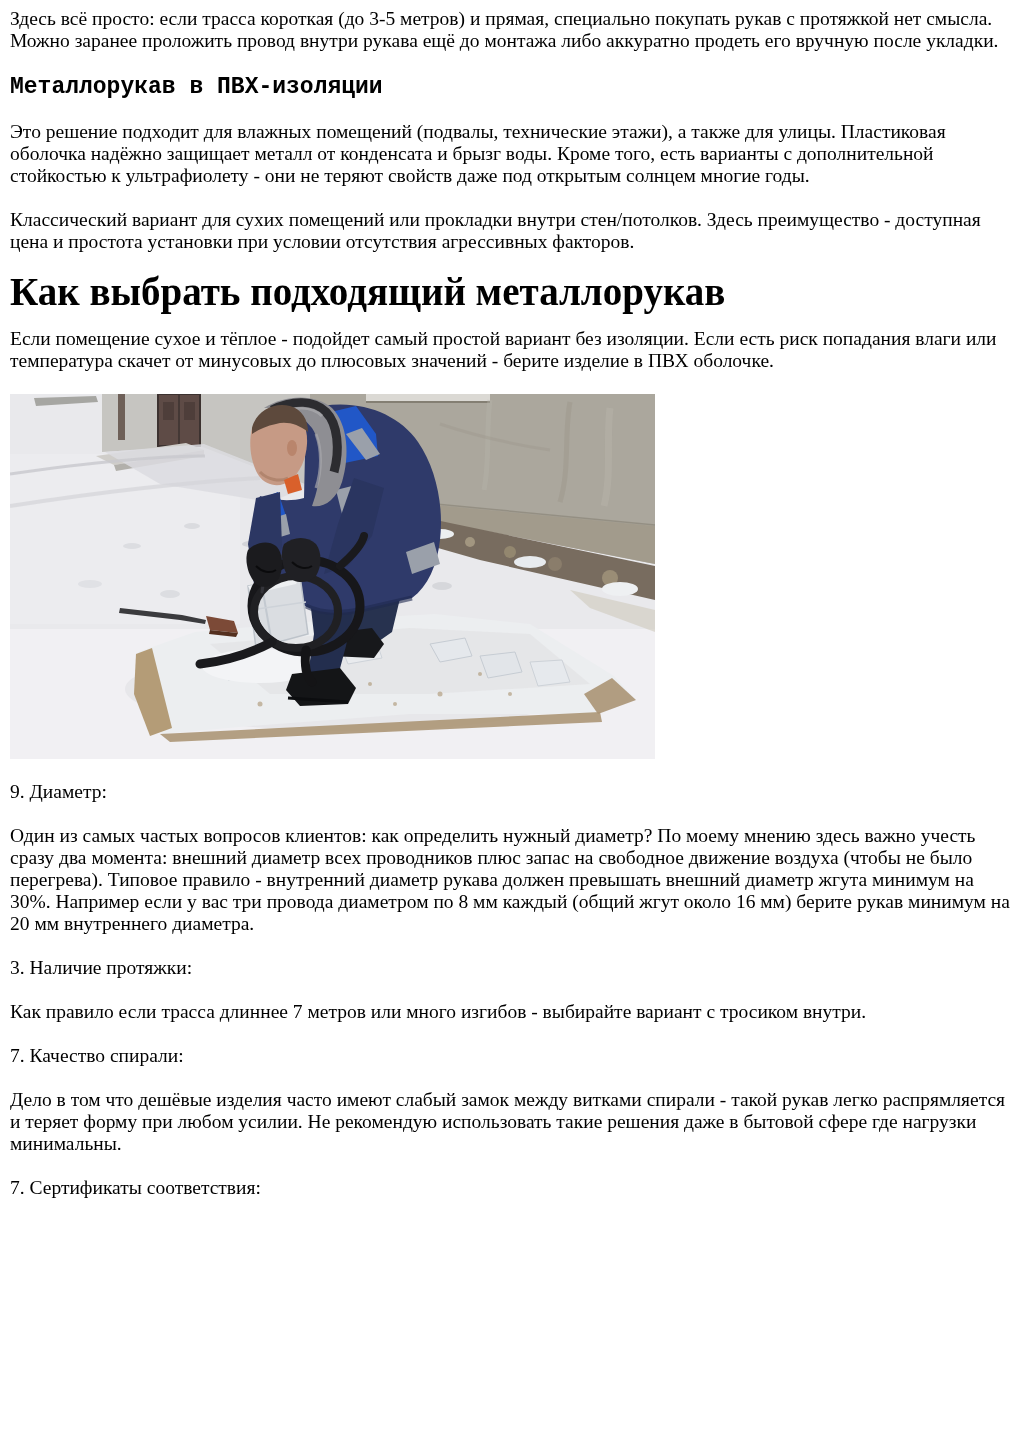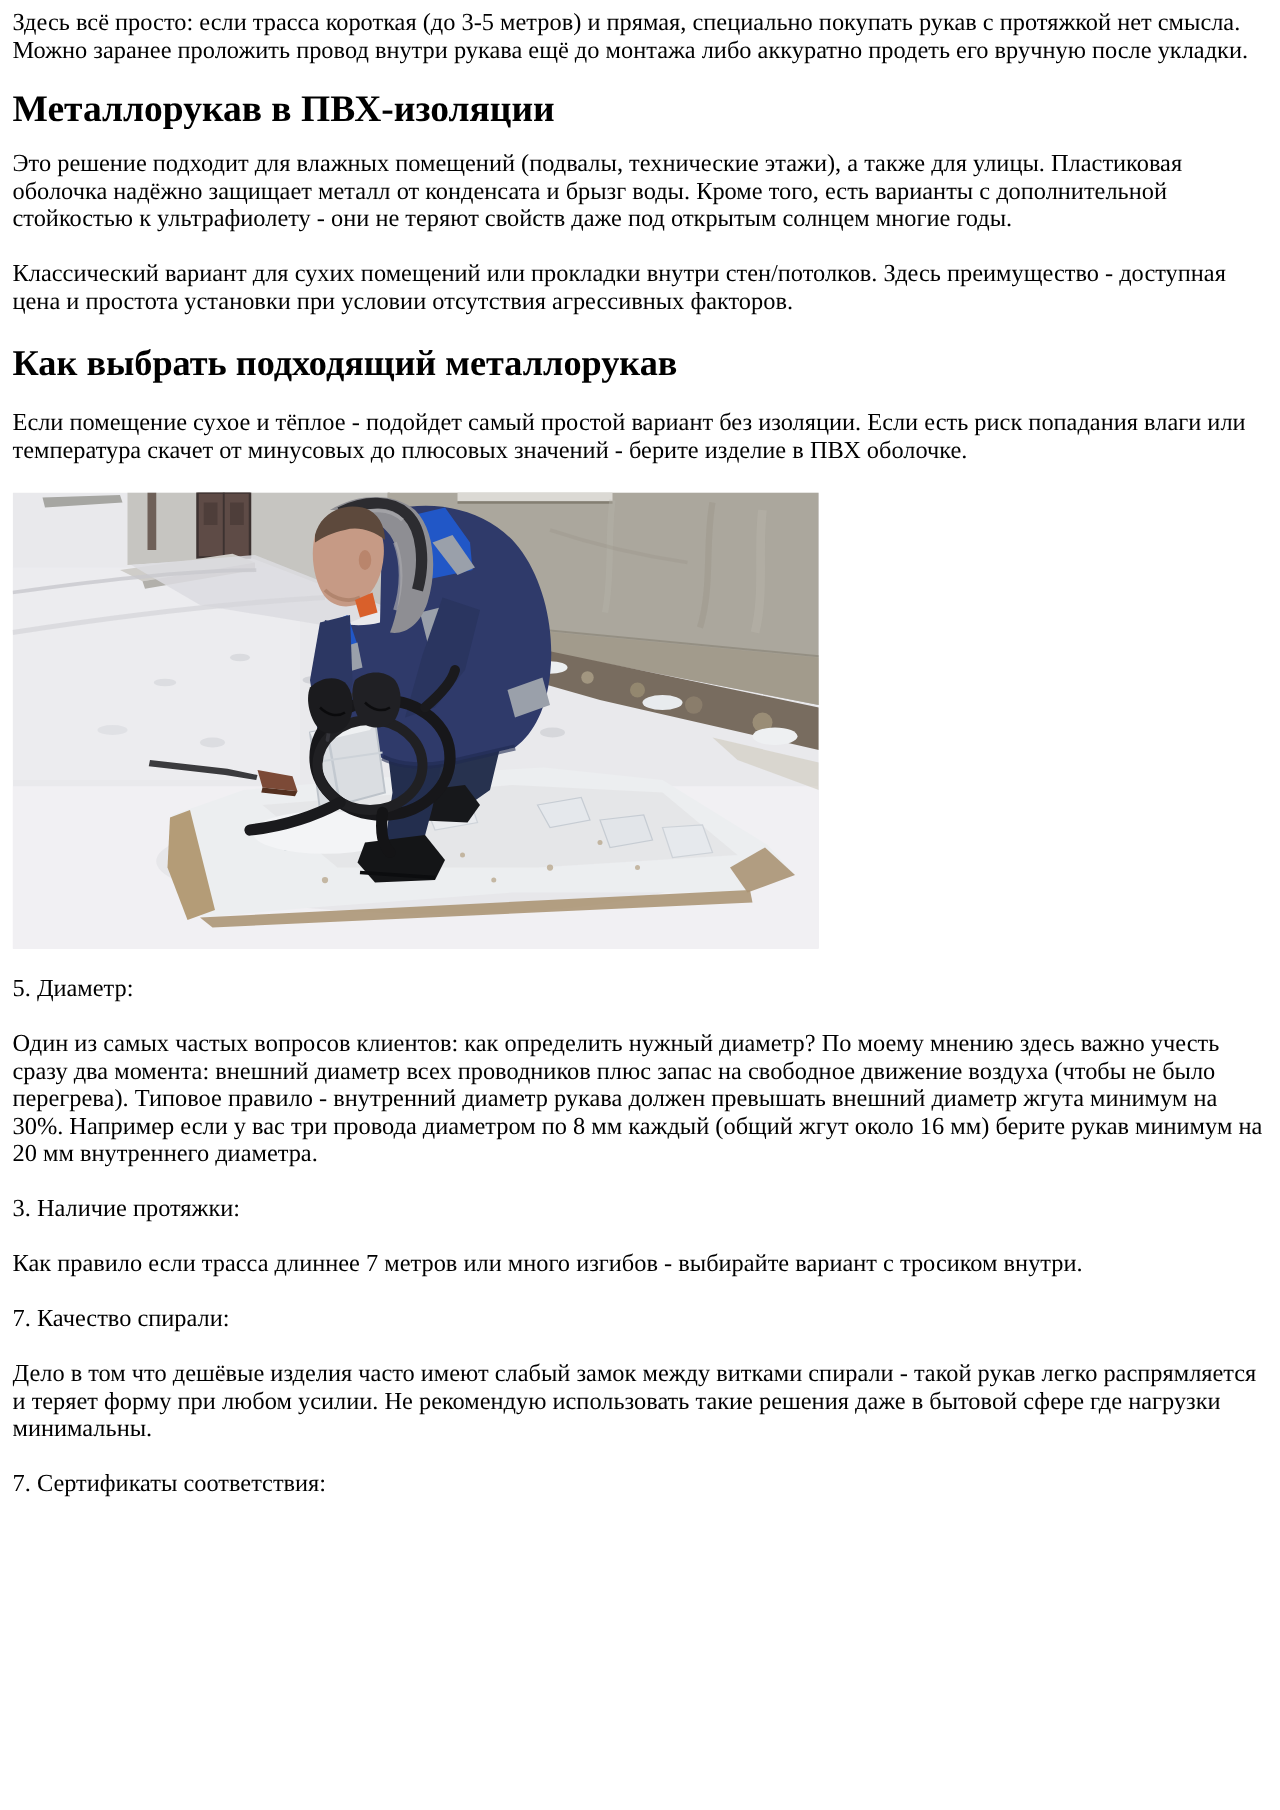--- a/index.html
+++ b/index.html
@@ -7,32 +7,32 @@
   body {
     margin: 8px 10px;
     width: 1004px;
     color: #000000;
     font-family: "Liberation Serif", "DejaVu Serif", serif;
     font-size: 19.5px;
     line-height: 22px;
   }
   p { margin: 0 0 22px 0; }
   h1 {
-    font-size: 29px;
+    font-size: 39px;
     line-height: 33px;
     font-weight: bold;
     margin: 6px 0 20px 0;
     font-family: "Liberation Serif", "DejaVu Serif", serif;
   }
   h2 {
-    font-size: 30px;
+    font-size: 23px;
     line-height: 27px;
     font-weight: bold;
     margin: 10px 0 20px 0;
-    font-family: Liberation Serif, serif;
+    font-family: Liberation Mono, monospace;
   }
   figure { margin: 0 0 22px 0; padding: 0; }
   figure svg { display: block; }
 </style>
 </head>
 <body>
 
 <article>
 
   <p>Здесь всё просто: если трасса короткая (до 3-5 метров) и прямая, специально покупать рукав с протяжкой нет смысла. Можно заранее проложить провод внутри рукава ещё до монтажа либо аккуратно продеть его вручную после укладки.</p>
@@ -185,21 +185,21 @@
 
       <g>
         <path d="M238,156 C246,148 258,146 266,152 C272,158 274,170 270,182 C266,192 254,196 246,190 C238,182 234,166 238,156 Z" fill="#1b1b1e"></path>
         <path d="M274,150 C284,142 298,142 306,150 C312,158 312,172 306,182 C298,190 284,190 278,182 C272,174 270,158 274,150 Z" fill="#202024"></path>
         <path d="M246,172 C252,178 260,180 266,176" stroke="#000000" stroke-width="2" fill="none" opacity="0.6"></path>
         <path d="M282,168 C288,174 296,176 302,172" stroke="#000000" stroke-width="2" fill="none" opacity="0.6"></path>
       </g>
     </svg>
   </figure>
 
-  <p>5. Диаметр:</p>
+  <p>9. Диаметр:</p>
   <p>Один из самых частых вопросов клиентов: как определить нужный диаметр? По моему мнению здесь важно учесть сразу два момента: внешний диаметр всех проводников плюс запас на свободное движение воздуха (чтобы не было перегрева). Типовое правило - внутренний диаметр рукава должен превышать внешний диаметр жгута минимум на 30%. Например если у вас три провода диаметром по 8 мм каждый (общий жгут около 16 мм) берите рукав минимум на 20 мм внутреннего диаметра.</p>
 
   <p>3. Наличие протяжки:</p>
   <p>Как правило если трасса длиннее 7 метров или много изгибов - выбирайте вариант с тросиком внутри.</p>
 
   <p>7. Качество спирали:</p>
   <p>Дело в том что дешёвые изделия часто имеют слабый замок между витками спирали - такой рукав легко распрямляется и теряет форму при любом усилии. Не рекомендую использовать такие решения даже в бытовой сфере где нагрузки минимальны.</p>
 
   <p>7. Сертификаты соответствия:</p>
 

